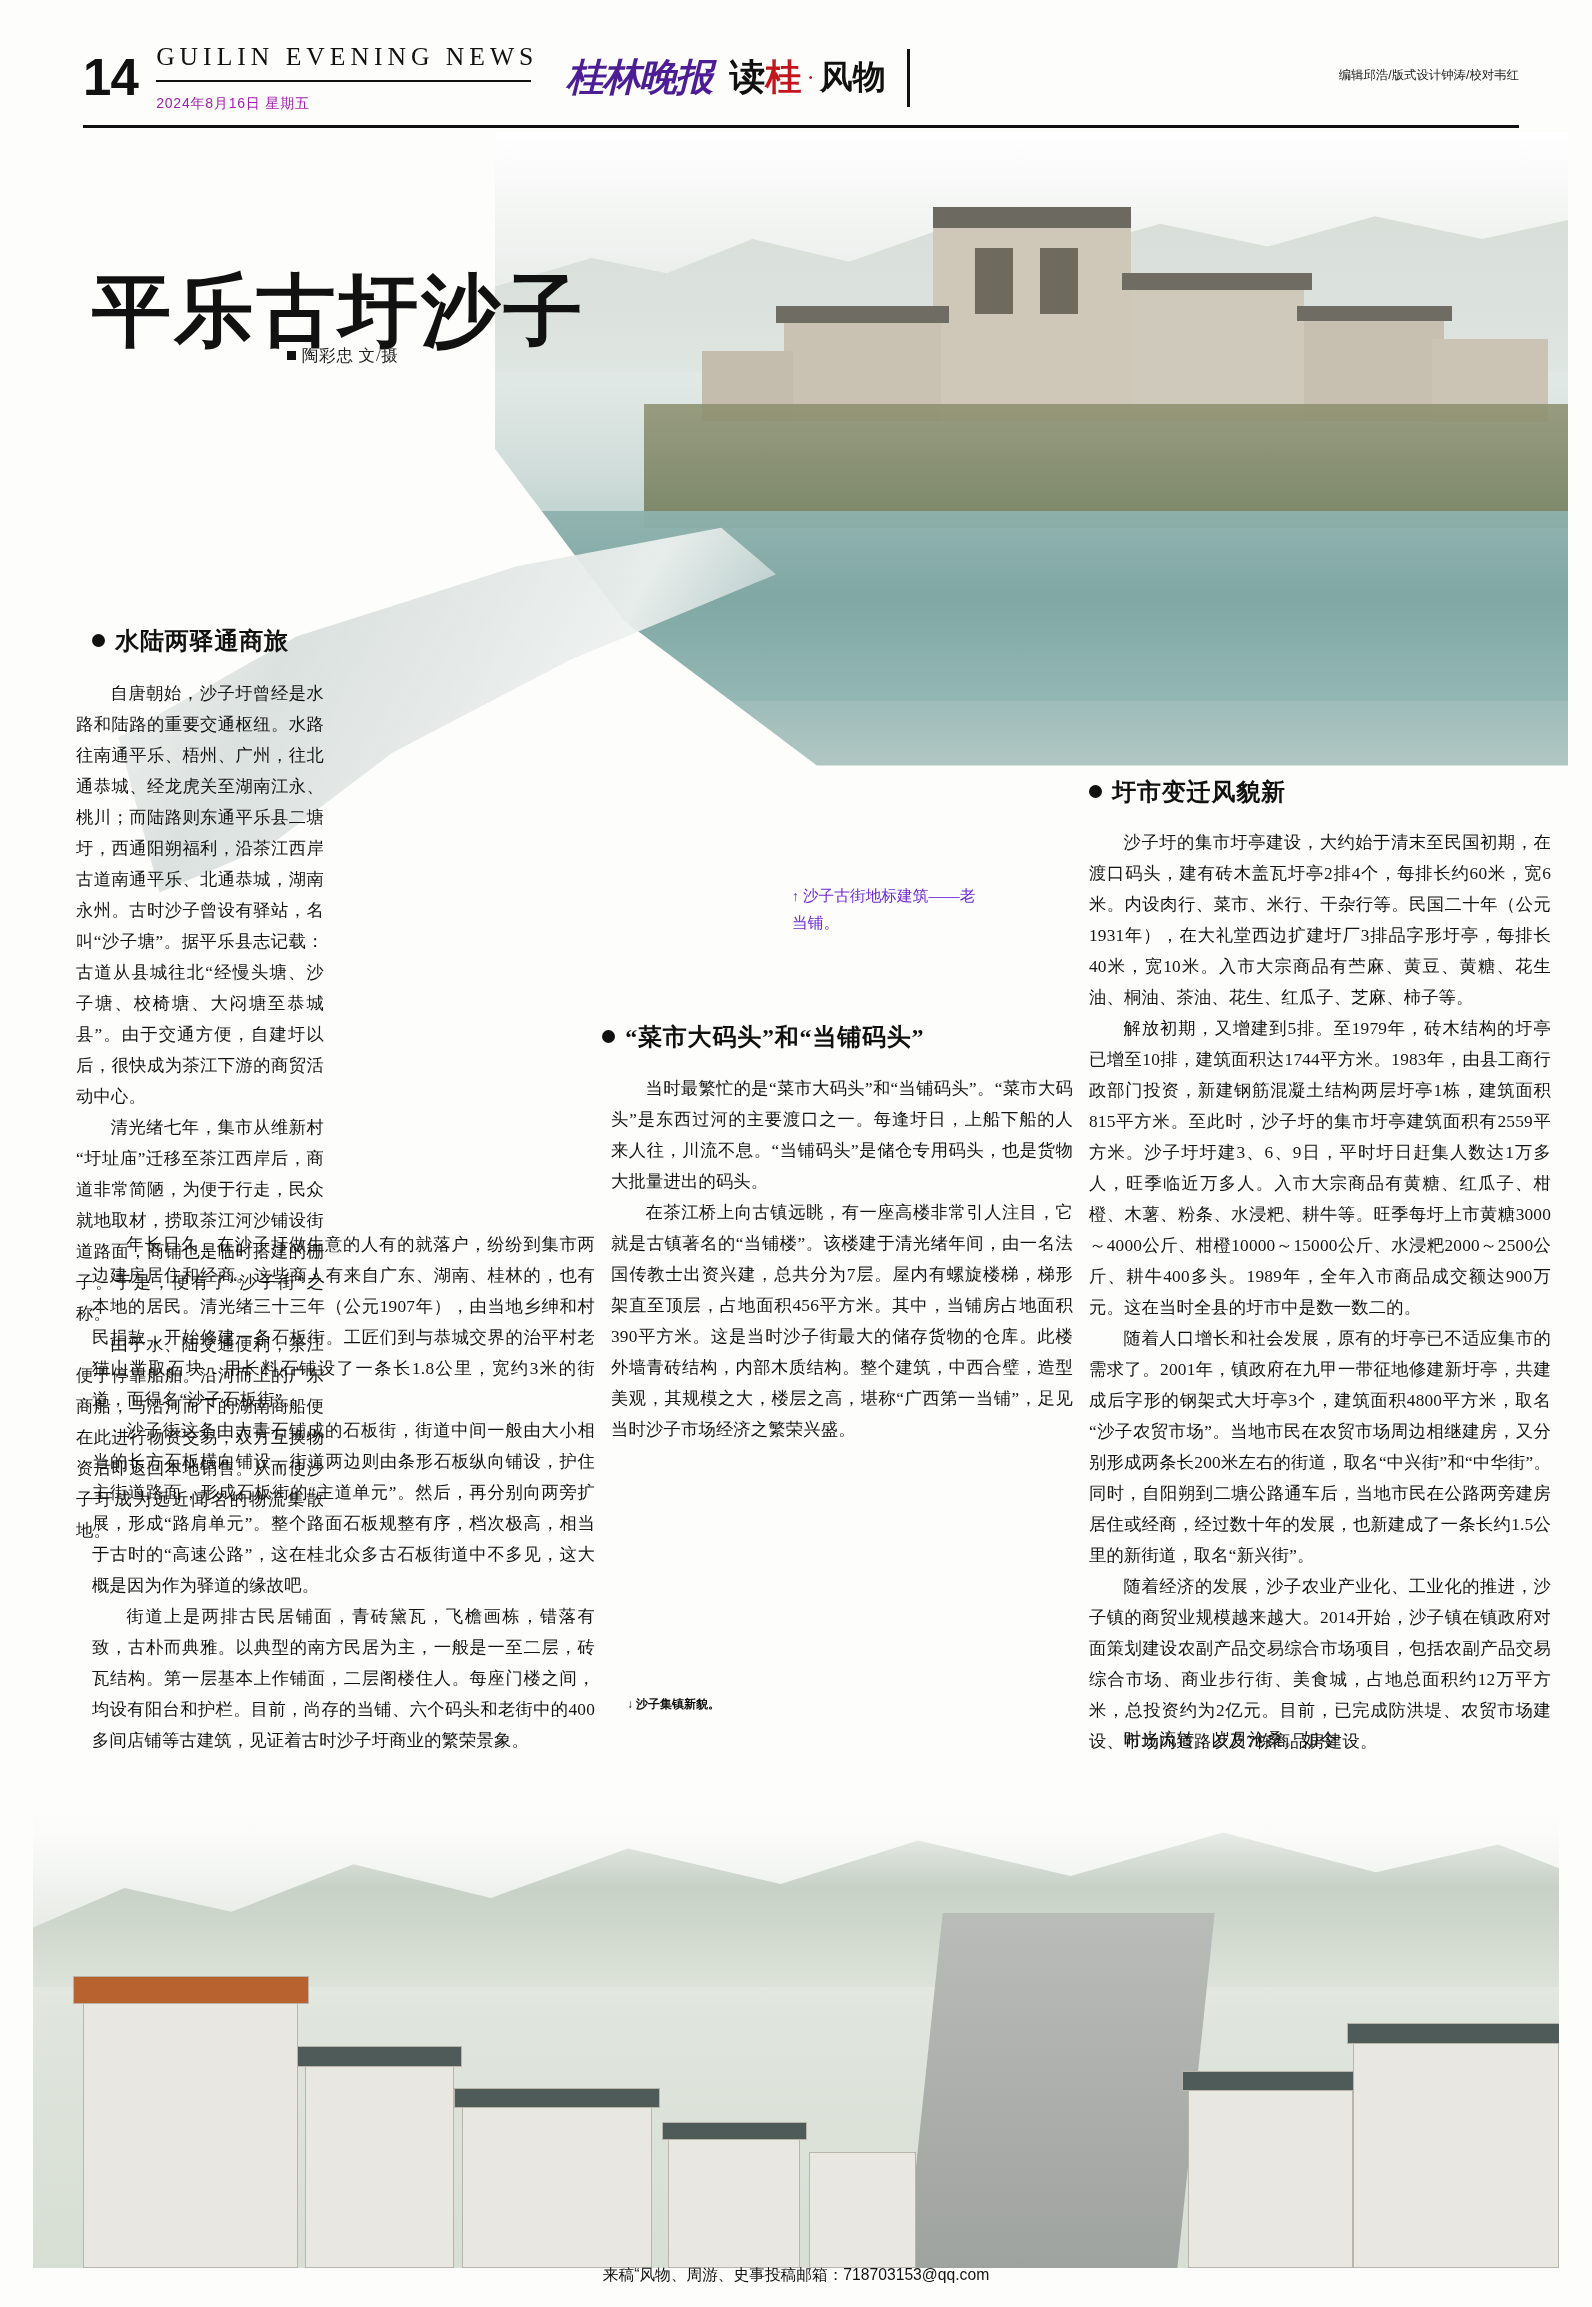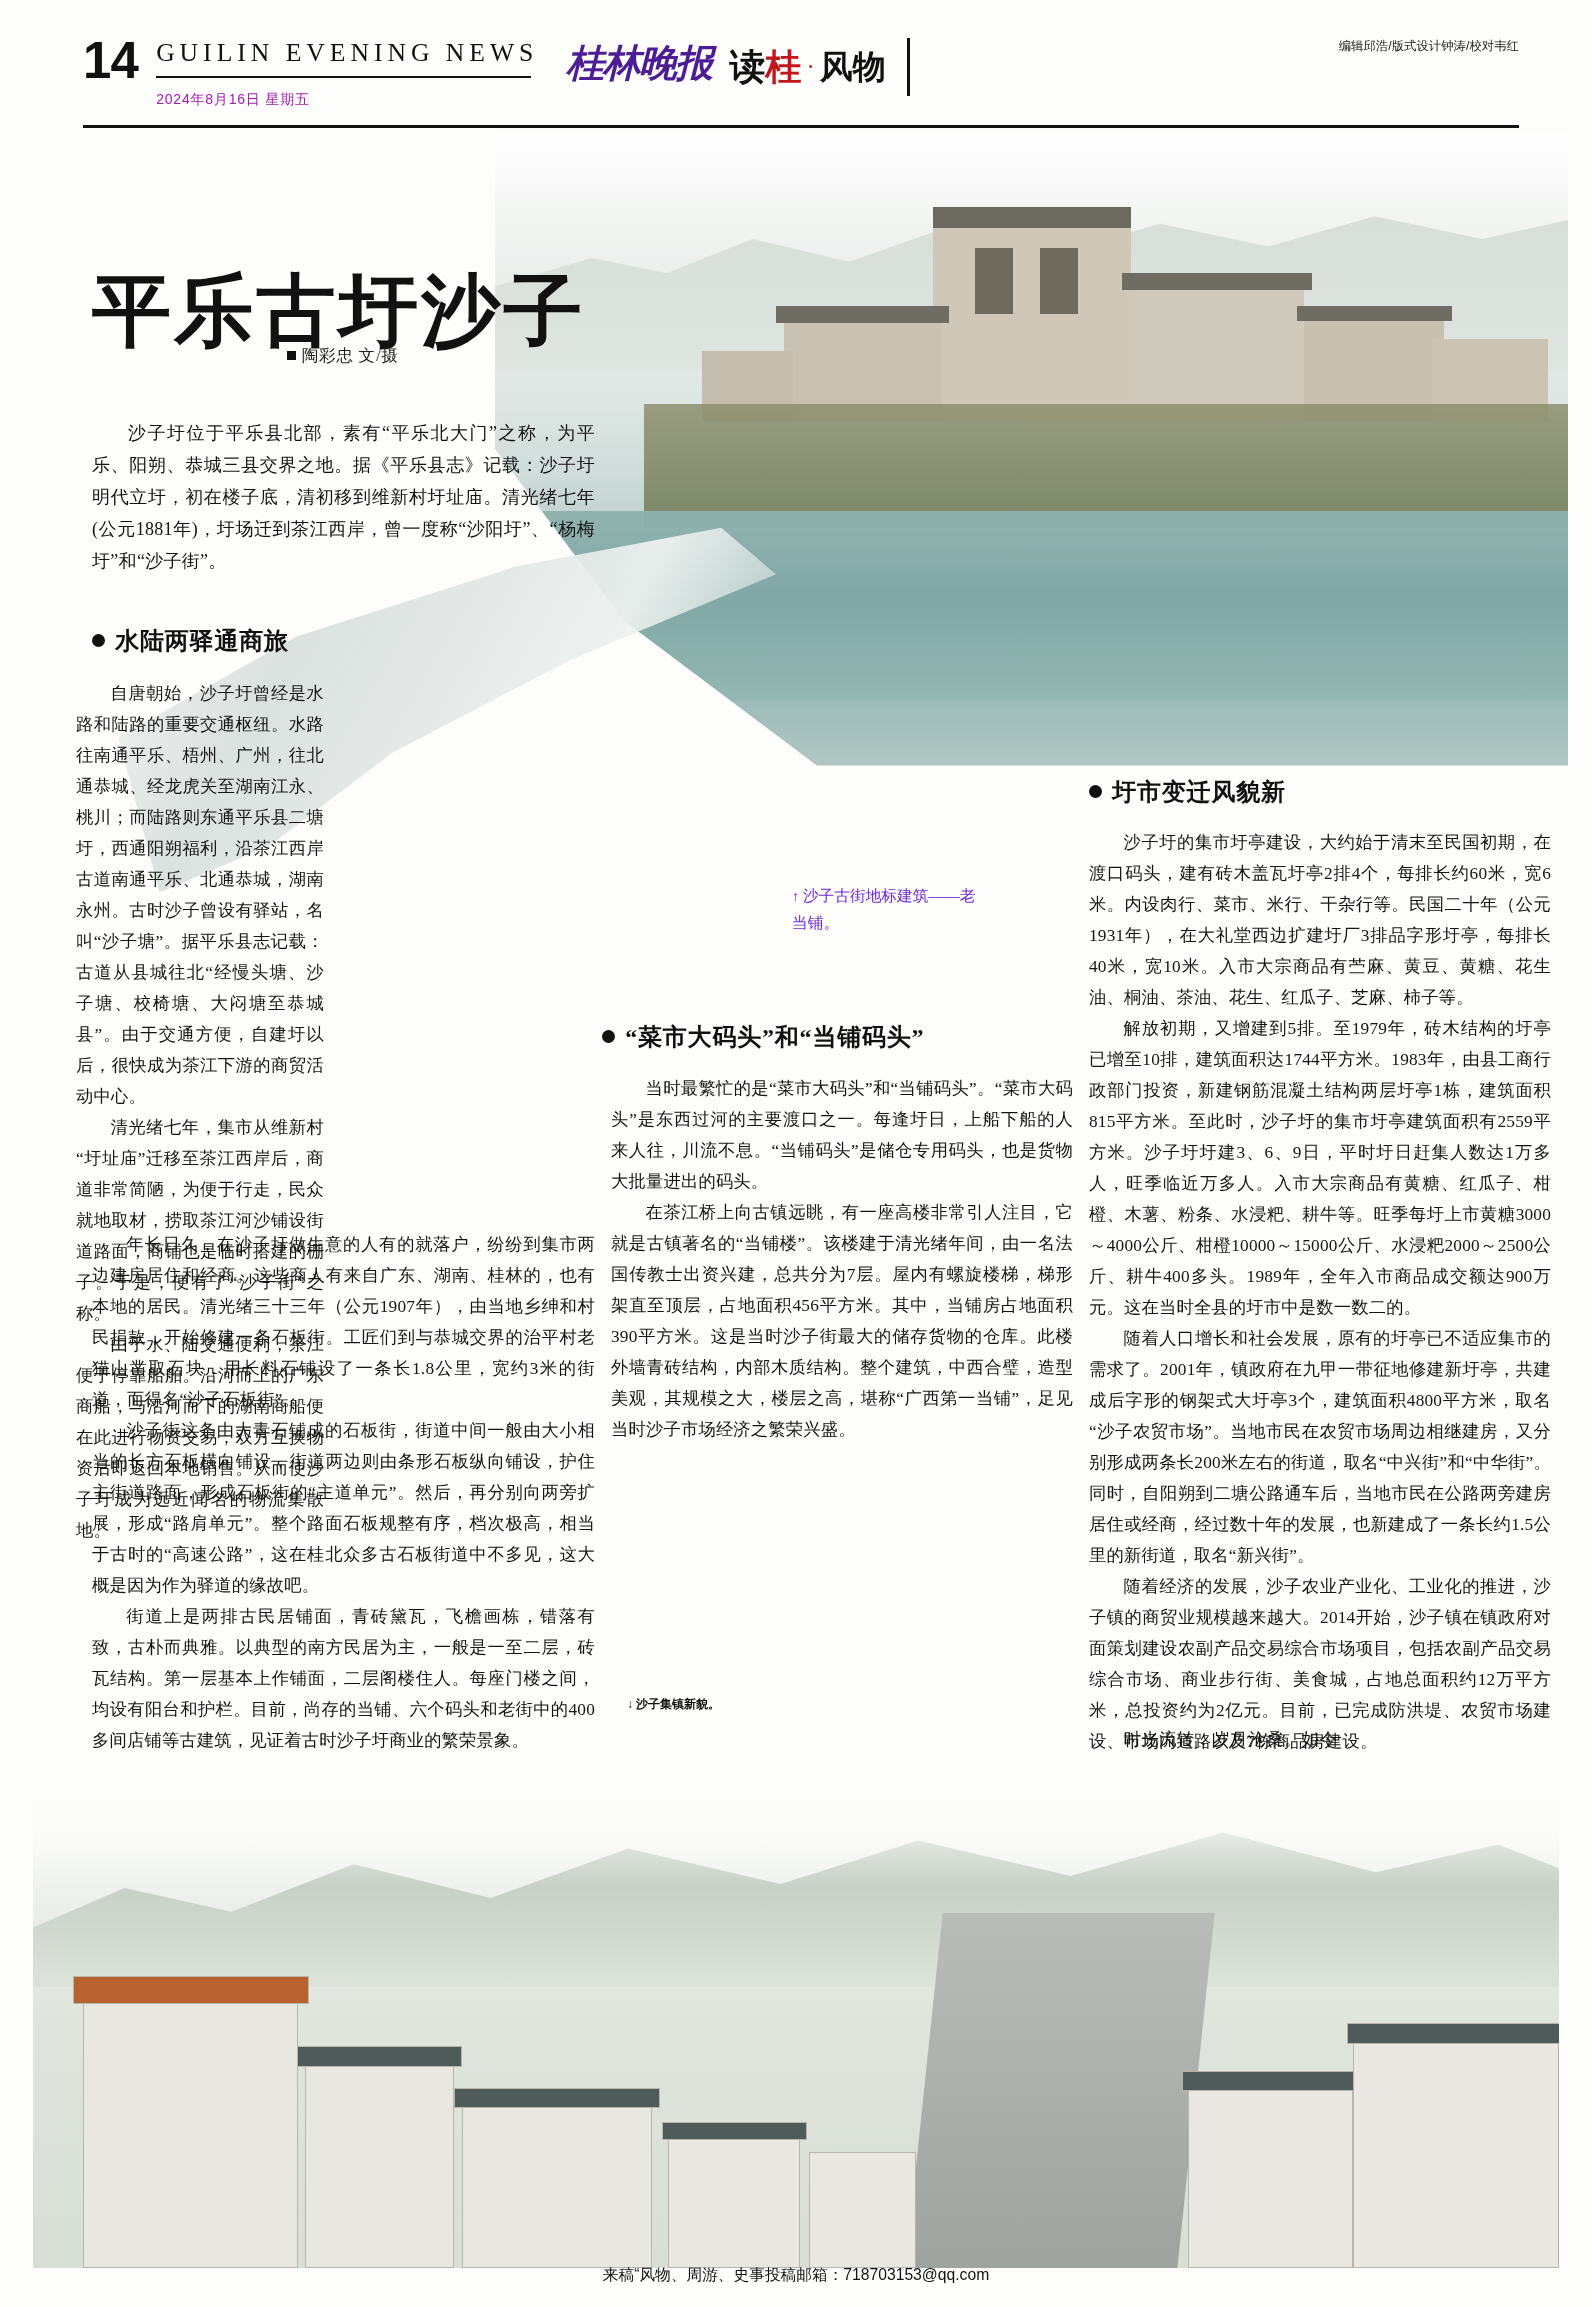--- a/index.html
+++ b/index.html
@@ -13,21 +13,21 @@
     overflow:hidden;
   }
   .page {
     position:absolute; inset:0;
     padding:0;
   }
 
   
   .masthead {
     position:absolute; left:83px; top:38px; width:1436px; height:79px;
-    display:flex; align-items:flex-start;
+    display:flex; align-items:center;
   }
   .folio {
     font-family:"Liberation Sans", sans-serif;
     font-size:51px; font-weight:bold; line-height:.9;
     letter-spacing:-0.8px; color:#111; margin-right:18px;
   }
   .masthead-en {
     font-family:"Liberation Serif", serif;
     font-size:25.6px; letter-spacing:5px; color:#111;
     border-bottom:none; padding-bottom:1.7px;
@@ -235,23 +235,20 @@
   </div>
 
   <div class="brush">
     <div class="swoosh"></div>
   </div>
 
   <h1 class="headline">平乐古圩沙子</h1>
   <div class="byline">
     <span class="sq"></span><span>陶彩忠    文/摄</span>
   </div>
-  <div class="lead">
-    <p>沙子圩位于平乐县北部，素有“平乐北大门”之称，为平乐、阳朔、恭城三县交界之地。据《平乐县志》记载：沙子圩明代立圩，初在楼子底，清初移到维新村圩址庙。清光绪七年(公元1881年)，圩场迁到茶江西岸，曾一度称“沙阳圩”、“杨梅圩”和“沙子街”。</p>
-  </div>
 
   <div class="sec-head" style="left:92px; top:625px;">
     <span class="bullet"></span><span>水陆两驿通商旅</span>
   </div>
 
   <div class="col" style="left:76px; top:678px; width:248px;">
     <p>自唐朝始，沙子圩曾经是水路和陆路的重要交通枢纽。水路往南通平乐、梧州、广州，往北通恭城、经龙虎关至湖南江永、桃川；而陆路则东通平乐县二塘圩，西通阳朔福利，沿茶江西岸古道南通平乐、北通恭城，湖南永州。古时沙子曾设有驿站，名叫“沙子塘”。据平乐县志记载：古道从县城往北“经慢头塘、沙子塘、校椅塘、大闷塘至恭城县”。由于交通方便，自建圩以后，很快成为茶江下游的商贸活动中心。</p>
     <p>清光绪七年，集市从维新村“圩址庙”迁移至茶江西岸后，商道非常简陋，为便于行走，民众就地取材，捞取茶江河沙铺设街道路面，商铺也是临时搭建的棚子。于是，便有了“沙子街”之称。</p>
     <p>由于水、陆交通便利，茶江便于停靠船舶。沿河而上的广东商船，与沿河而下的湖南商船便在此进行物资交易，双方互换物资后即返回本地销售。从而使沙子圩成为远近闻名的物流集散地。</p>
   </div>

